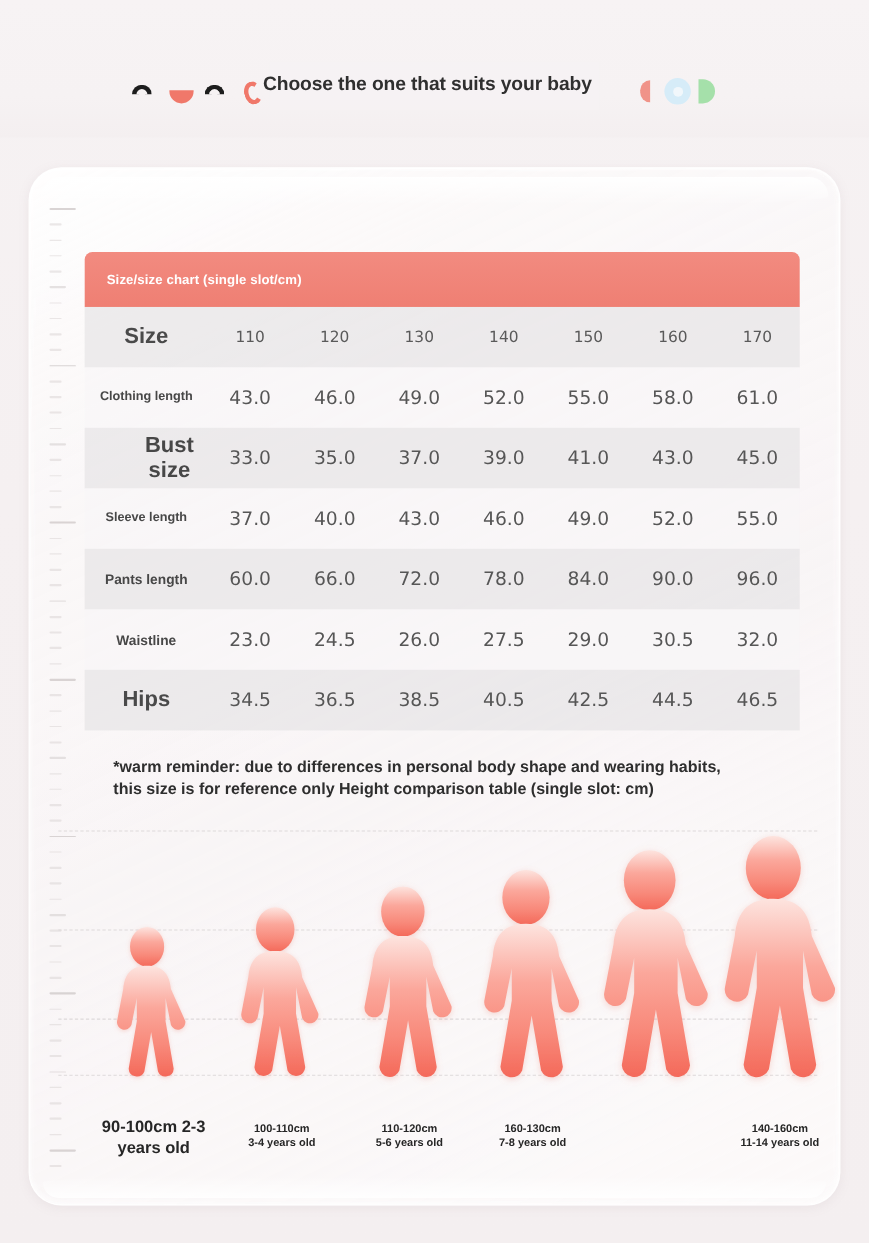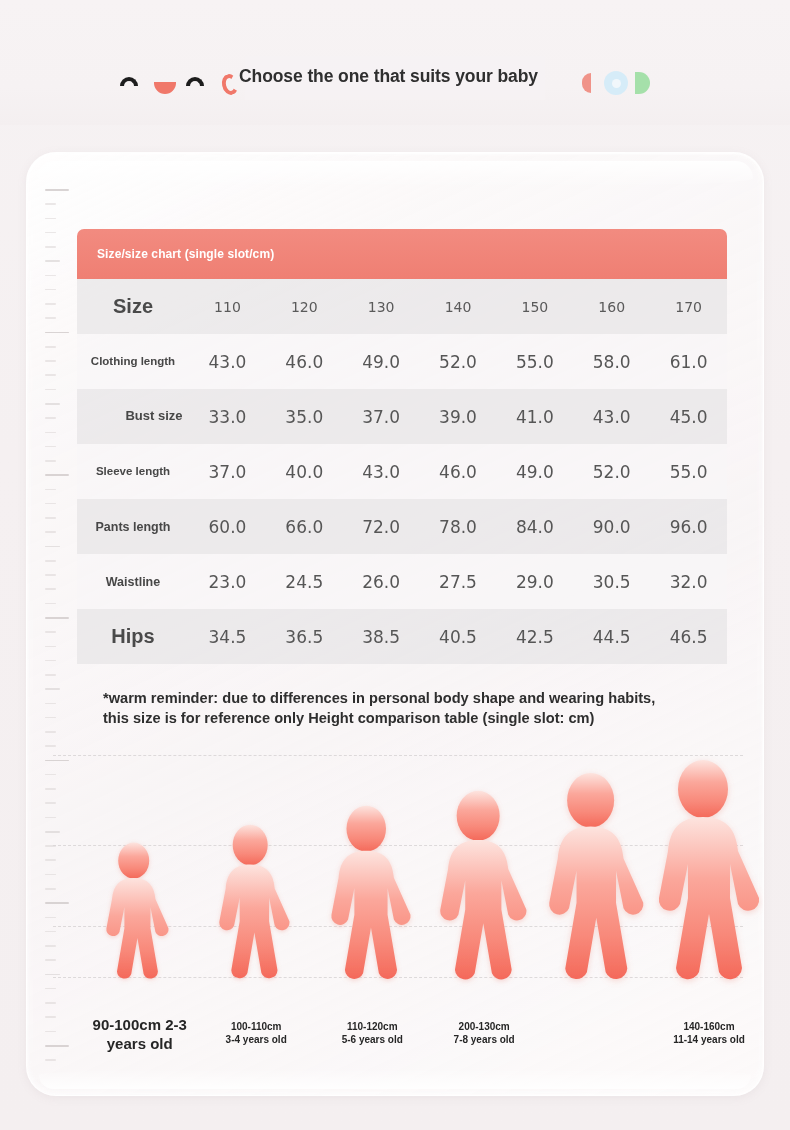--- a/index.html
+++ b/index.html
@@ -212,21 +212,21 @@
   .tlabel {
     width: 112px;
     flex: 0 0 112px;
     text-align: center;
     color: #474747;
     font-weight: bold;
     line-height: 1.12;
     padding: 0 4px;
   }
   .tlabel.xl  { font-size: 20px;   color: #4a4a4a; }
-  .tlabel.lg  { font-size: 13px; padding-left: 46px; }
+  .tlabel.lg  { font-size: 20px; padding-left: 46px; }
   .tlabel.md  { font-size: 12.5px; }
   .tlabel.sm  { font-size: 11.5px; }
 
   .tcell {
     flex: 1 1 0;
     text-align: center;
     font-size: 17px;
     color: #565656;
     font-family: "DejaVu Sans", sans-serif;
     font-weight: 400;
@@ -588,21 +588,21 @@
         </div>
         <div class="fig-label small" style="left: 158px; width: 118.4px; top: 6px;">
           <div>100-110cm</div>
           <div>3-4 years old</div>
         </div>
         <div class="fig-label small" style="left: 269px; width: 128.48px; top: 6px;">
           <div>110-120cm</div>
           <div>5-6 years old</div>
         </div>
         <div class="fig-label small" style="left: 377px; width: 136.32px; top: 6px;">
-          <div>200-130cm</div>
+          <div>160-130cm</div>
           <div>7-8 years old</div>
         </div>
         <div class="fig-label small" style="left: 594px; width: 152px; top: 6px;">
           <div>140-160cm</div>
           <div>11-14 years old</div>
         </div>
       </div>
   </div>
 
 </div>

